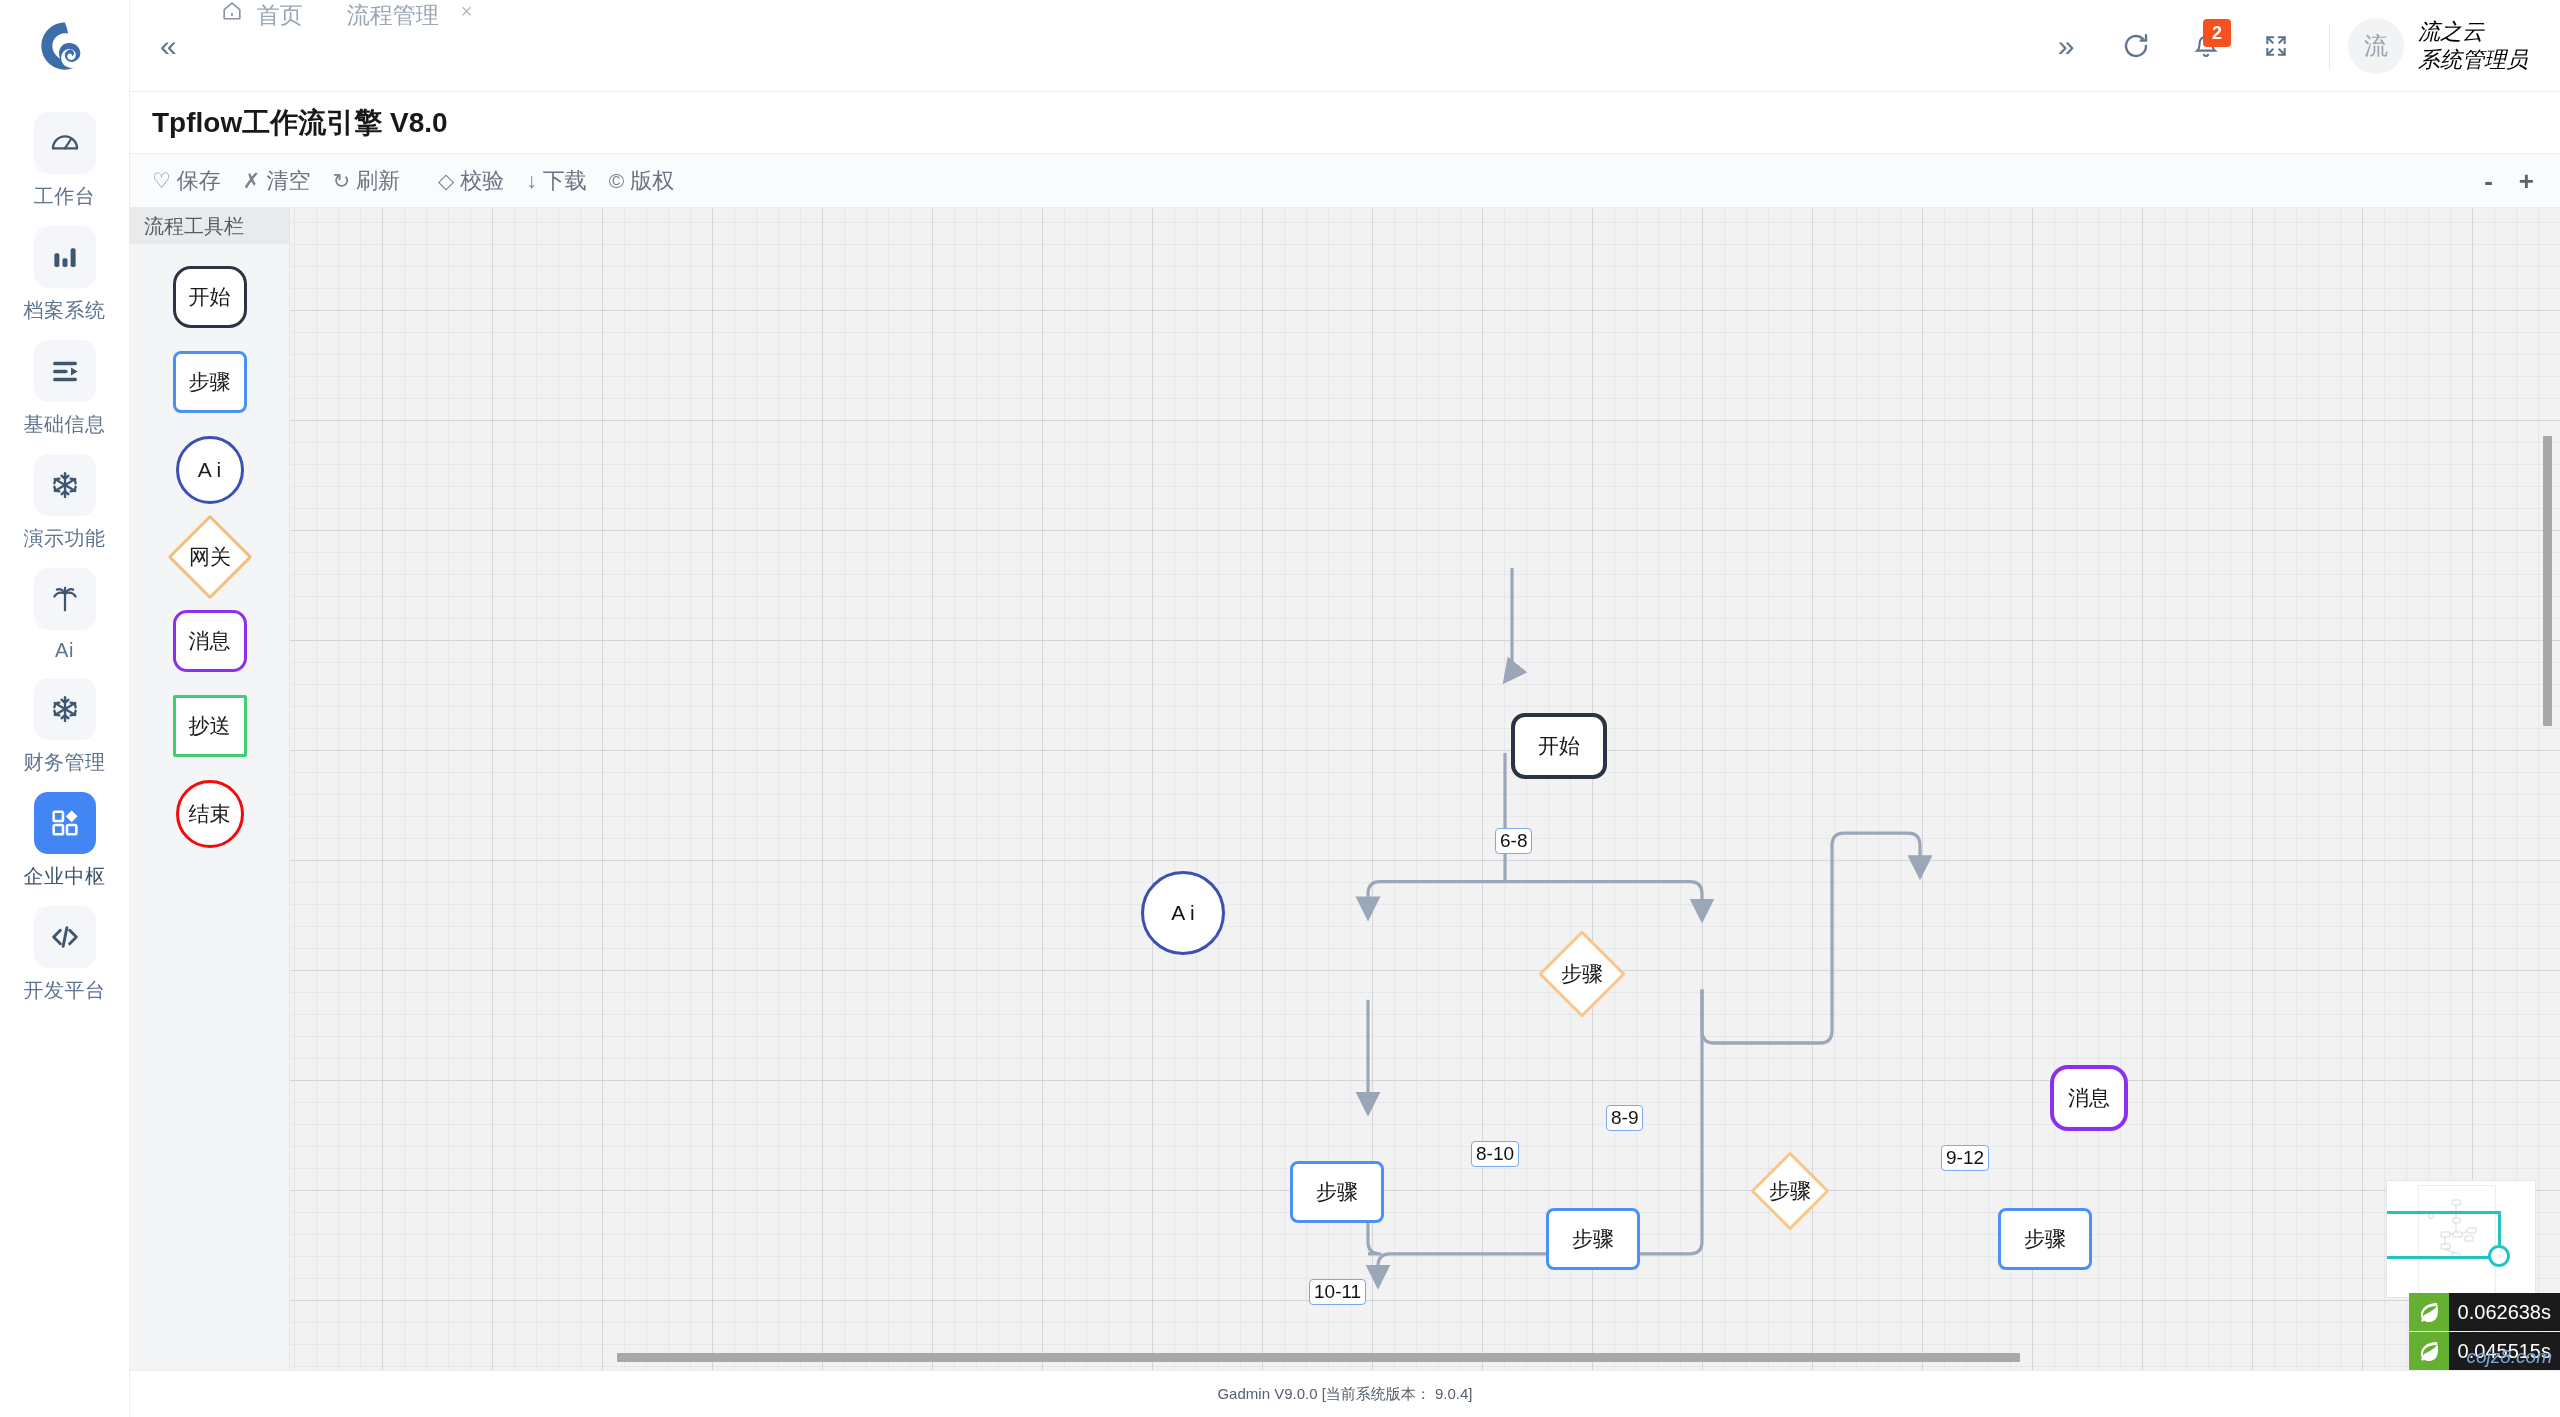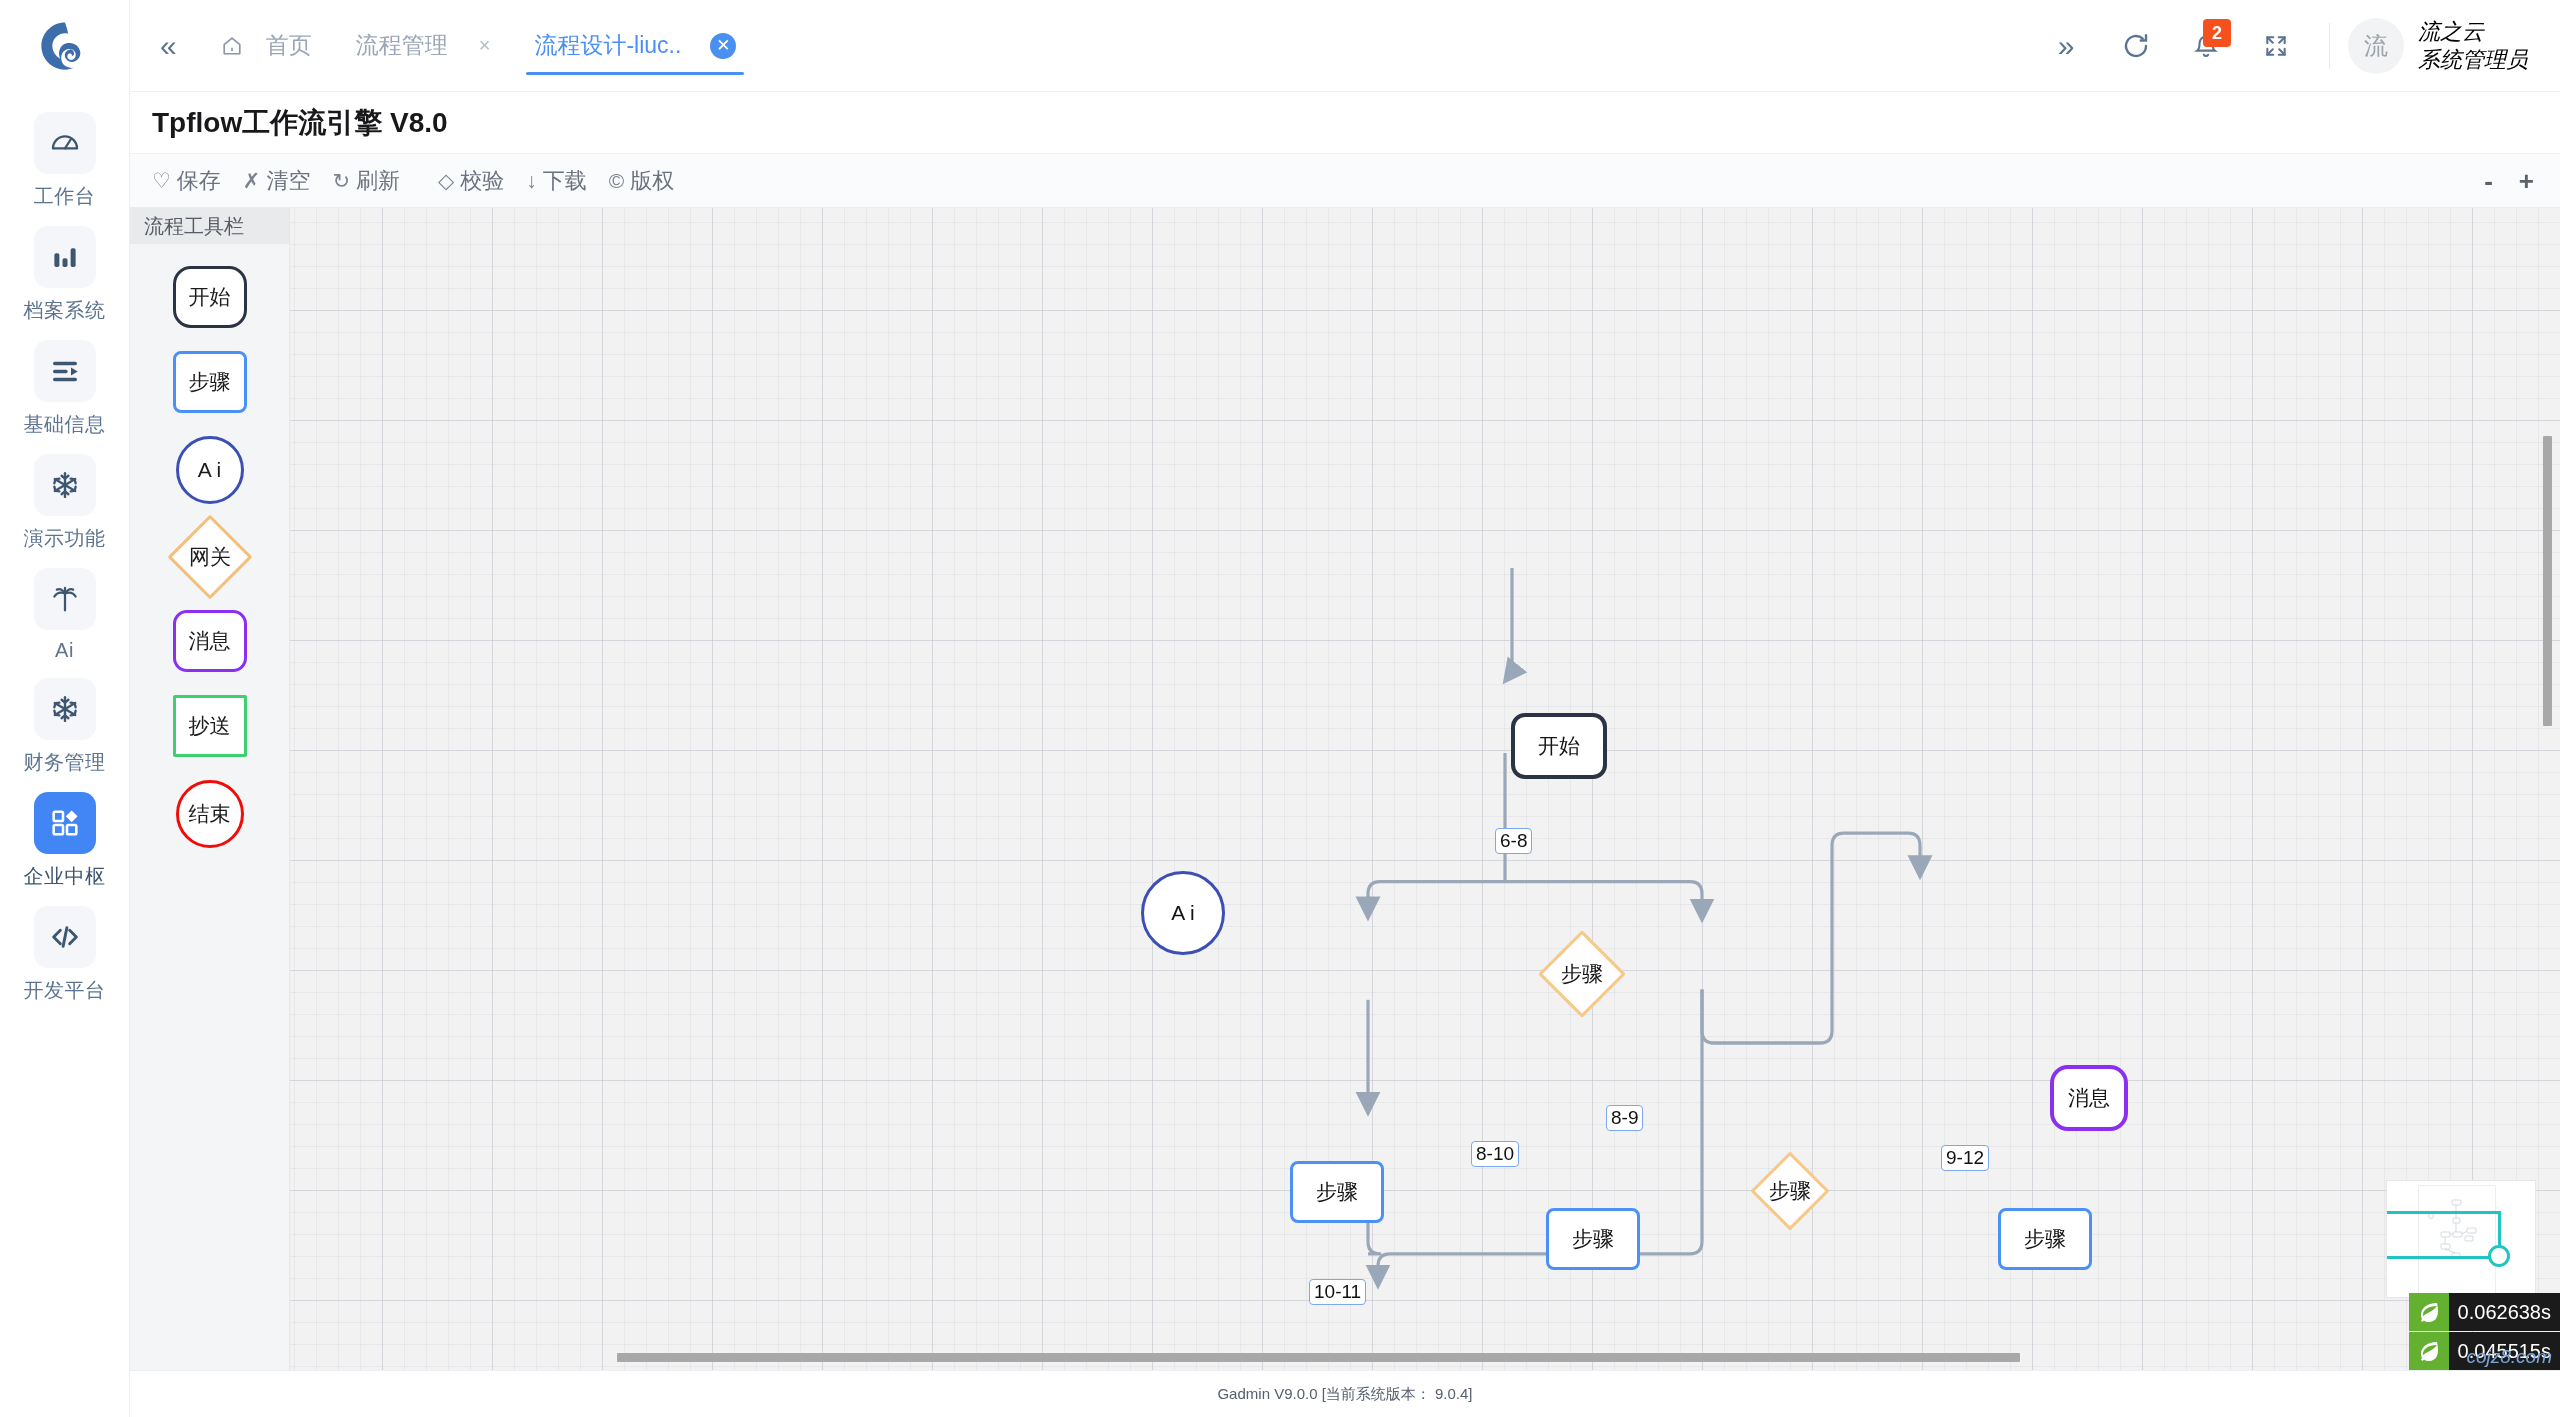--- a/index.html
+++ b/index.html
@@ -36,21 +36,21 @@
   .rightcol { flex: 1 1 auto; display: flex; flex-direction: column; height: 1417px; min-width: 0; }
 
   
   .topbar {
     height: 92px; background: #ffffff; border-bottom: 1px solid #eef0f3;
     display: flex; align-items: center; padding: 0 26px 0 22px; flex: 0 0 92px;
   }
   .collapse-btn { font-size: 30px; color: #5d7490; padding: 0 22px 0 8px; cursor: pointer; line-height: 1; }
   .tabs { display: flex; align-items: center; height: 92px; }
   .tab {
-    display: flex; align-items: center; gap: 23px;
+    display: flex; align-items: flex-start; gap: 14px;
     padding: 0 22px; height: 92px; cursor: pointer;
     font-size: 23px; color: #9aa5b5; position: relative; white-space: nowrap;
   }
   .tab .home-ic { color: #8b95a5; display:inline-flex; }
   .tab-close { font-size: 20px; color: #b3bcc8; margin-left: 8px; cursor: pointer; }
   .tab.active { color: #4a8ff5; }
   .tab.active::after {
     content: ""; position: absolute; left: 14px; right: 14px; bottom: 17px;
     height: 3px; background: #4a8ff5; border-radius: 2px;
   }
@@ -334,24 +334,20 @@
             </svg>
           </span>
           <span>首页</span>
         </div>
 
         <div class="tab">
           <span>流程管理</span>
           <span class="tab-close">×</span>
         </div>
 
-        <div class="tab active">
-          <span>流程设计-liuc..</span>
-          <span class="tab-close-circle">✕</span>
-        </div>
       </nav>
 
       <div class="topbar-right">
         <div class="hdr-btn">
           <span style="font-size:30px;line-height:1;">»</span>
         </div>
         <div class="hdr-btn">
           <svg width="30" height="30" viewBox="0 0 24 24" fill="none" stroke="currentColor" stroke-width="1.9" stroke-linecap="round">
             <path d="M20 12a8 8 0 1 1-2.6-5.9"></path>
               <polyline points="20,3.4 20,7.6 15.8,7.6"></polyline>

